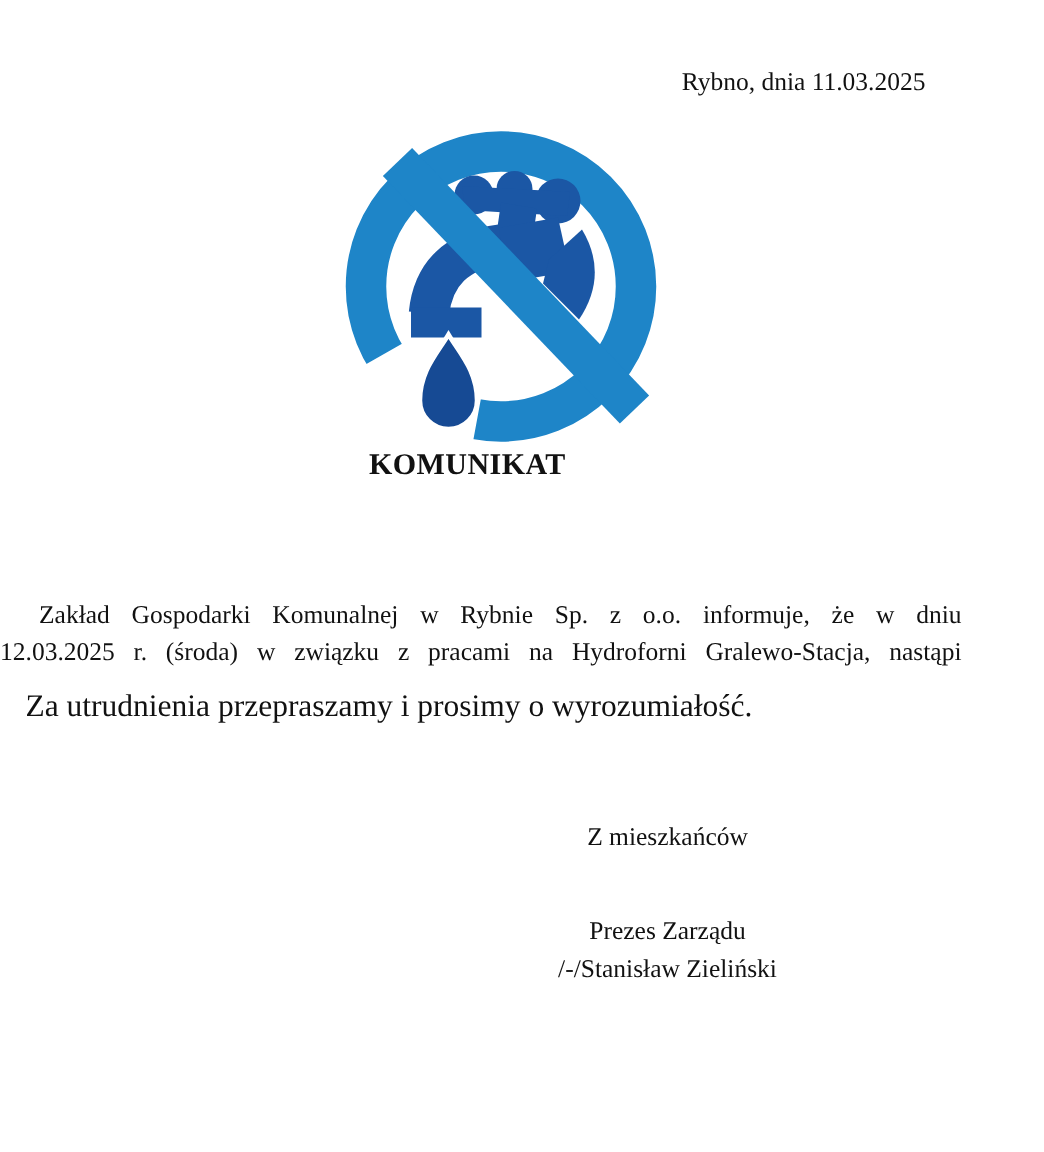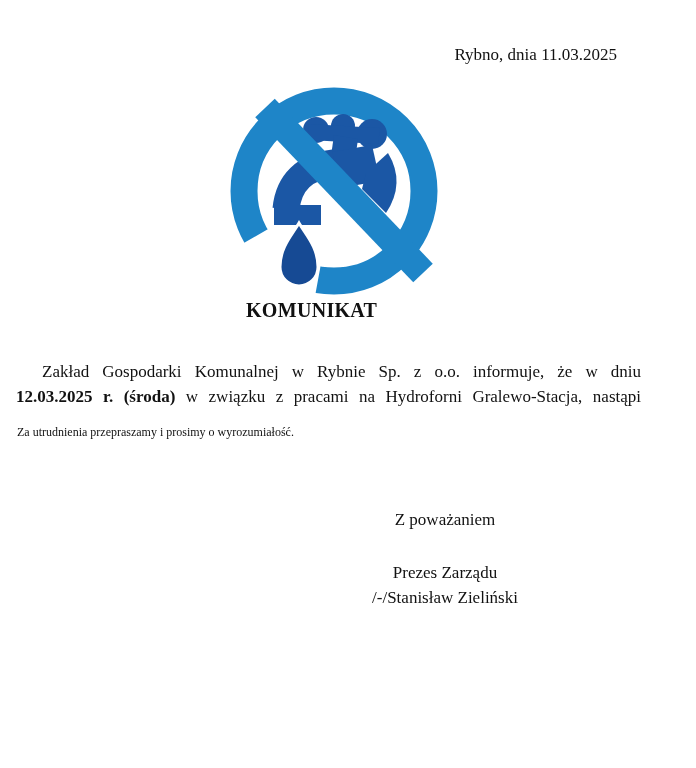--- a/index.html
+++ b/index.html
@@ -26,48 +26,48 @@
     height: 210px;
   }
   .title {
     padding-left: 246px;
     font-size: 20px;
     line-height: 26px;
     font-weight: bold;
     letter-spacing: 0.3px;
   }
   .para {
-    margin-top: 36px;
-    padding-left: 16px;
+    margin-top: 74px;
+    padding-left: 0;
     padding-right: 14px;
     font-size: 17px;
     line-height: 25px;
   }
   .jline {
     text-align: justify;
     text-align-last: justify;
   }
   .jline.first { text-indent: 26px; }
   .lline { text-align: left; }
-  .b { font-weight: bold; }
+  .b { font-weight: normal; }
   .apology {
     margin-top: 11px;
     padding-left: 17px;
-    font-size: 12px;
+    font-size: 21px;
     line-height: 25px;
   }
   .signature {
     margin-top: 62px;
     margin-left: 355px;
     width: 180px;
     text-align: center;
     font-size: 17px;
     line-height: 25px;
   }
-  .sig-role { margin-top: 28px; }
+  .sig-role { margin-top: 38px; }
 </style>
 </head>
 <body>
 
 <div class="page">
 
   <div class="date">Rybno, dnia 11.03.2025</div>
 
   <div class="icon-wrap">
     <svg viewBox="0 0 208 210" width="208" height="210">
@@ -98,18 +98,18 @@
   <div class="title">KOMUNIKAT</div>
 
   <div class="para">
     <div class="jline first"><span>Zakład Gospodarki Komunalnej w Rybnie Sp. z o.o. informuje, że w dniu</span></div>
     <div class="jline"><span class="b">12.03.2025 r. (środa)</span><span> w związku z pracami na Hydroforni Gralewo-Stacja, nastąpi</span></div>
   </div>
 
   <div class="apology">Za utrudnienia przepraszamy i prosimy o wyrozumiałość.</div>
 
   <div class="signature">
-    <div>Z poważaniem</div>
+    <div>Z mieszkańców</div>
     <div class="sig-role">Prezes Zarządu</div>
     <div>/-/Stanisław Zieliński</div>
   </div>
 
 </div>
 
 </body></html>

